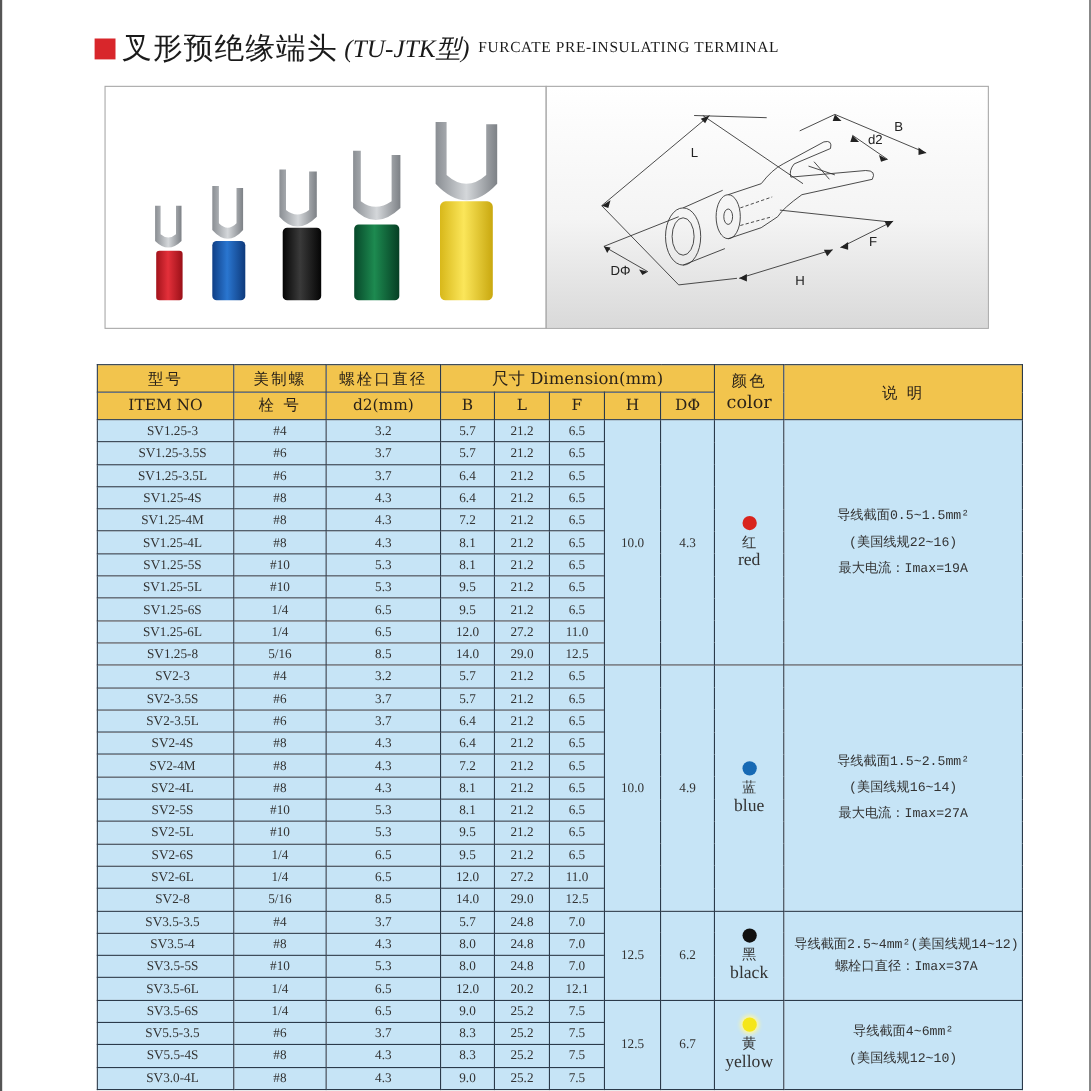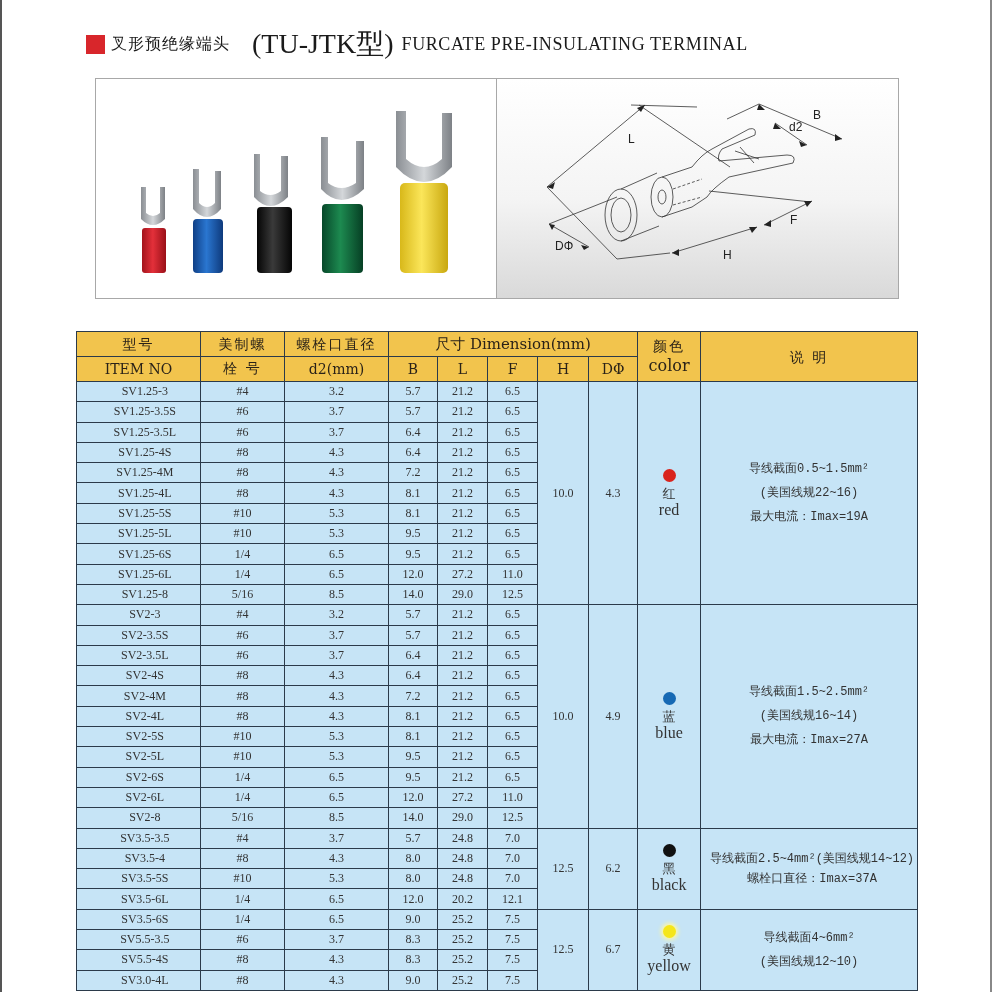--- a/index.html
+++ b/index.html
@@ -1,28 +1,28 @@
 <!DOCTYPE html>
 <html><head>
 <meta charset="utf-8">
 <style>
   html, body { margin:0; padding:0; }
   body { width:992px; height:992px; overflow:hidden; background:#ffffff; position:relative; font-family:"DejaVu Serif","Liberation Serif",serif; }
   .page-border-left { position:absolute; left:0; top:0; width:2px; height:992px; background:#555; }
   .page-border-right { position:absolute; right:0; top:0; width:2px; height:992px; background:#888; }
   .title { position:absolute; left:86px; top:31px; height:26px; display:flex; align-items:center; white-space:nowrap; color:#1a1a1a; }
   .title .sq { width:19px; height:19px; background:#d8262b; margin-right:6px; }
-  .title .cn { font-family:Liberation Sans, sans-serif; font-size:16px; letter-spacing:1px; }
-  .title .model { font-family:"Liberation Serif",serif; font-size:28px; margin-left:22px; }
-  .title .en { font-family:"Liberation Serif",serif; font-size:18px; margin-left:8px; letter-spacing:0.6px; }
+  .title .cn { font-family:Liberation Sans, sans-serif; font-size:27px; letter-spacing:1px; }
+  .title .model { font-family:"Liberation Serif",serif; font-size:23px; margin-left:6px;font-style:italic; }
+  .title .en { font-family:"Liberation Serif",serif; font-size:14px; margin-left:8px; letter-spacing:0.6px; }
 
   .photo-box { position:absolute; left:95px; top:78px; width:402px; height:221px; border:1px solid #a8a8a8; box-sizing:border-box; background:#fff; }
   .diagram-box { position:absolute; left:496px; top:78px; width:403px; height:221px; border:1px solid #a8a8a8; box-sizing:border-box; background:linear-gradient(#ffffff, #f4f4f4 55%, #d9d9d9); }
 
-  table.spec { position:absolute; left:76px; top:331px; border-collapse:collapse; table-layout:fixed; width:841px; }
+  table.spec { position:absolute; left:88px; top:331px; border-collapse:collapse; table-layout:fixed; width:841px; }
   table.spec td, table.spec th { border:1px solid #2b3a4a; padding:0; text-align:center; vertical-align:middle; overflow:hidden; white-space:nowrap; }
   table.spec th { background:#f2c44d; color:#2a2218; font-weight:normal; }
   th.h1 { height:24px; font-size:15px; }
   th.h2 { height:24px; font-size:14px; }
   th .cn { font-family:"DejaVu Sans","Liberation Sans",sans-serif; font-size:14px; letter-spacing:2px; }
   table.spec td { background:#c6e4f6; color:#333; font-size:12px; font-family:"Liberation Serif",serif; height:19.3px; }
   td.item { text-align:left; padding-left:22px; }
   td.item span.sv { display:inline-block; width:28px;text-align:right; }
   td.color-cell { font-size:13px; }
   .dot { width:13px; height:13px; border-radius:50%; margin:0 auto 4px auto; }

